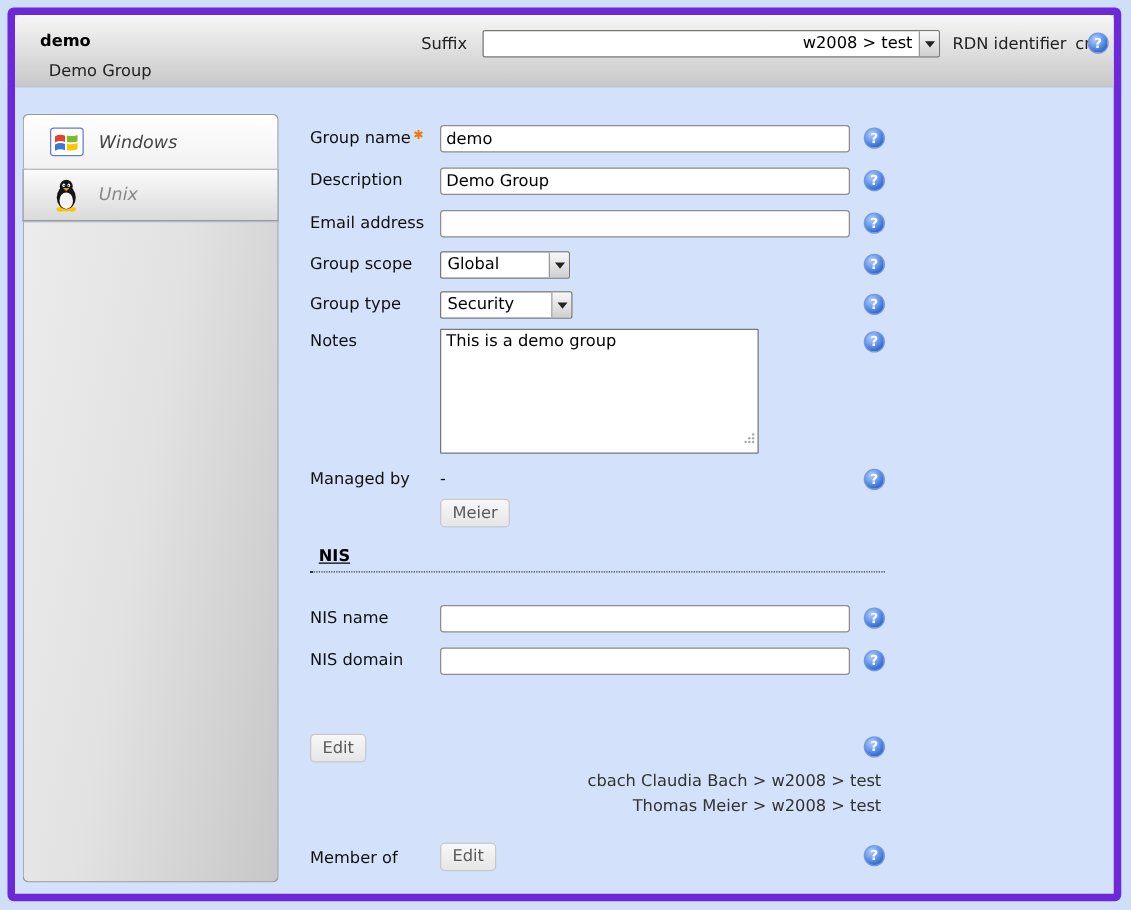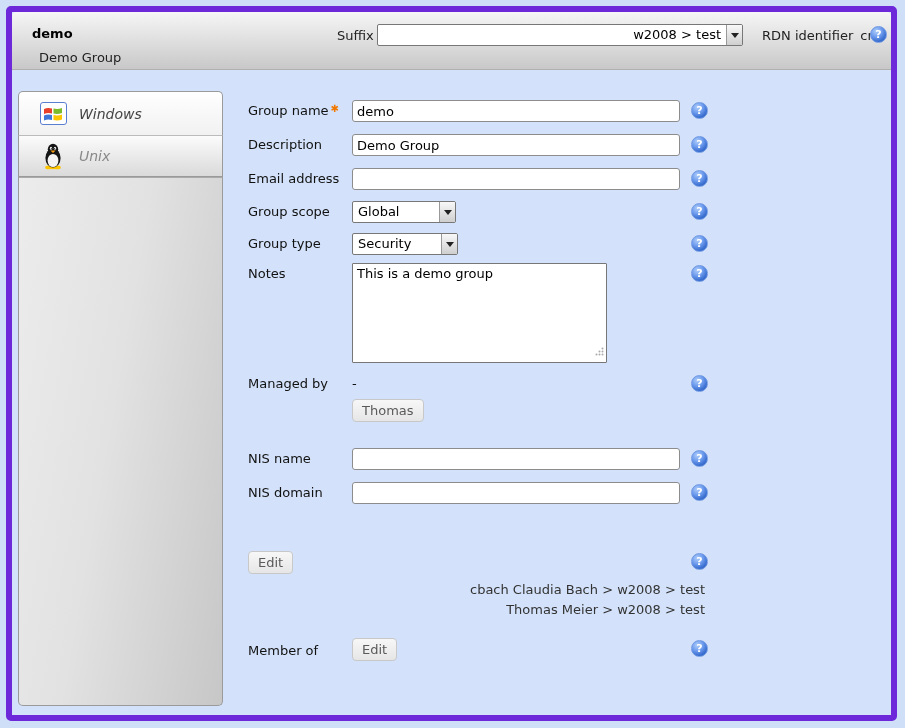--- a/index.html
+++ b/index.html
@@ -18,21 +18,21 @@
   .header {
     position:absolute; left:0; top:0; right:0; height:58px;
     background:linear-gradient(#f6f6f6,#c8c8c8);
     border-bottom:1px solid #b0b0b0;
     border-radius:4px 4px 0 0;
   }
   .hdr-title { position:absolute; left:20px; top:14px; font-weight:bold; }
   .hdr-subtitle { position:absolute; left:27px; top:38px; color:#222; }
   .hdr-suffix-label { position:absolute; left:325px; top:16px; color:#222; }
   .hdr-select {
-    position:absolute; left:365px; top:12px; width:366px; height:22px;
+    position:absolute; left:374px; top:12px; width:366px; height:22px;
   }
   .hdr-rdn { position:absolute; left:750px; top:16px; color:#222; }
   .hdr-rdn-value { margin-left:7px; }
   .hdr-help { position:absolute; left:858px; top:14px; }
   
   .fakeselect {
     display:flex; border:1px solid #777; background:#fff; height:22px;
     border-radius:2px; cursor:default; overflow:hidden;
   }
   .fs-text { flex:1; padding:2px 5px; white-space:nowrap; overflow:hidden; }
@@ -234,25 +234,28 @@
           </svg>
         </span>
       </span>
       <span class="help">?</span>
     </div>
 
     <div class="row" style="margin-top:10px">
       <span class="flabel">Managed by</span>
       <span class="ctrl">
         <span class="dashval">-</span>
-        <button class="btn" style="margin-top:8px">Thomas</button>
-      </span>
-      <span class="help">?</span>
-    </div>
-
+        <button class="btn" style="margin-top:8px">Meier</button>
+      </span>
+      <span class="help">?</span>
+    </div>
+
+    <div class="section">
+      <span class="section-title">NIS</span>
+    </div>
 
     <div class="row" style="margin-top:26px;margin-bottom:12px">
       <span class="flabel">NIS name</span>
       <span class="ctrl">
           <input class="tin" value="" style="">
         </span>
       <span class="help">?</span>
     </div>
 
     <div class="row">

